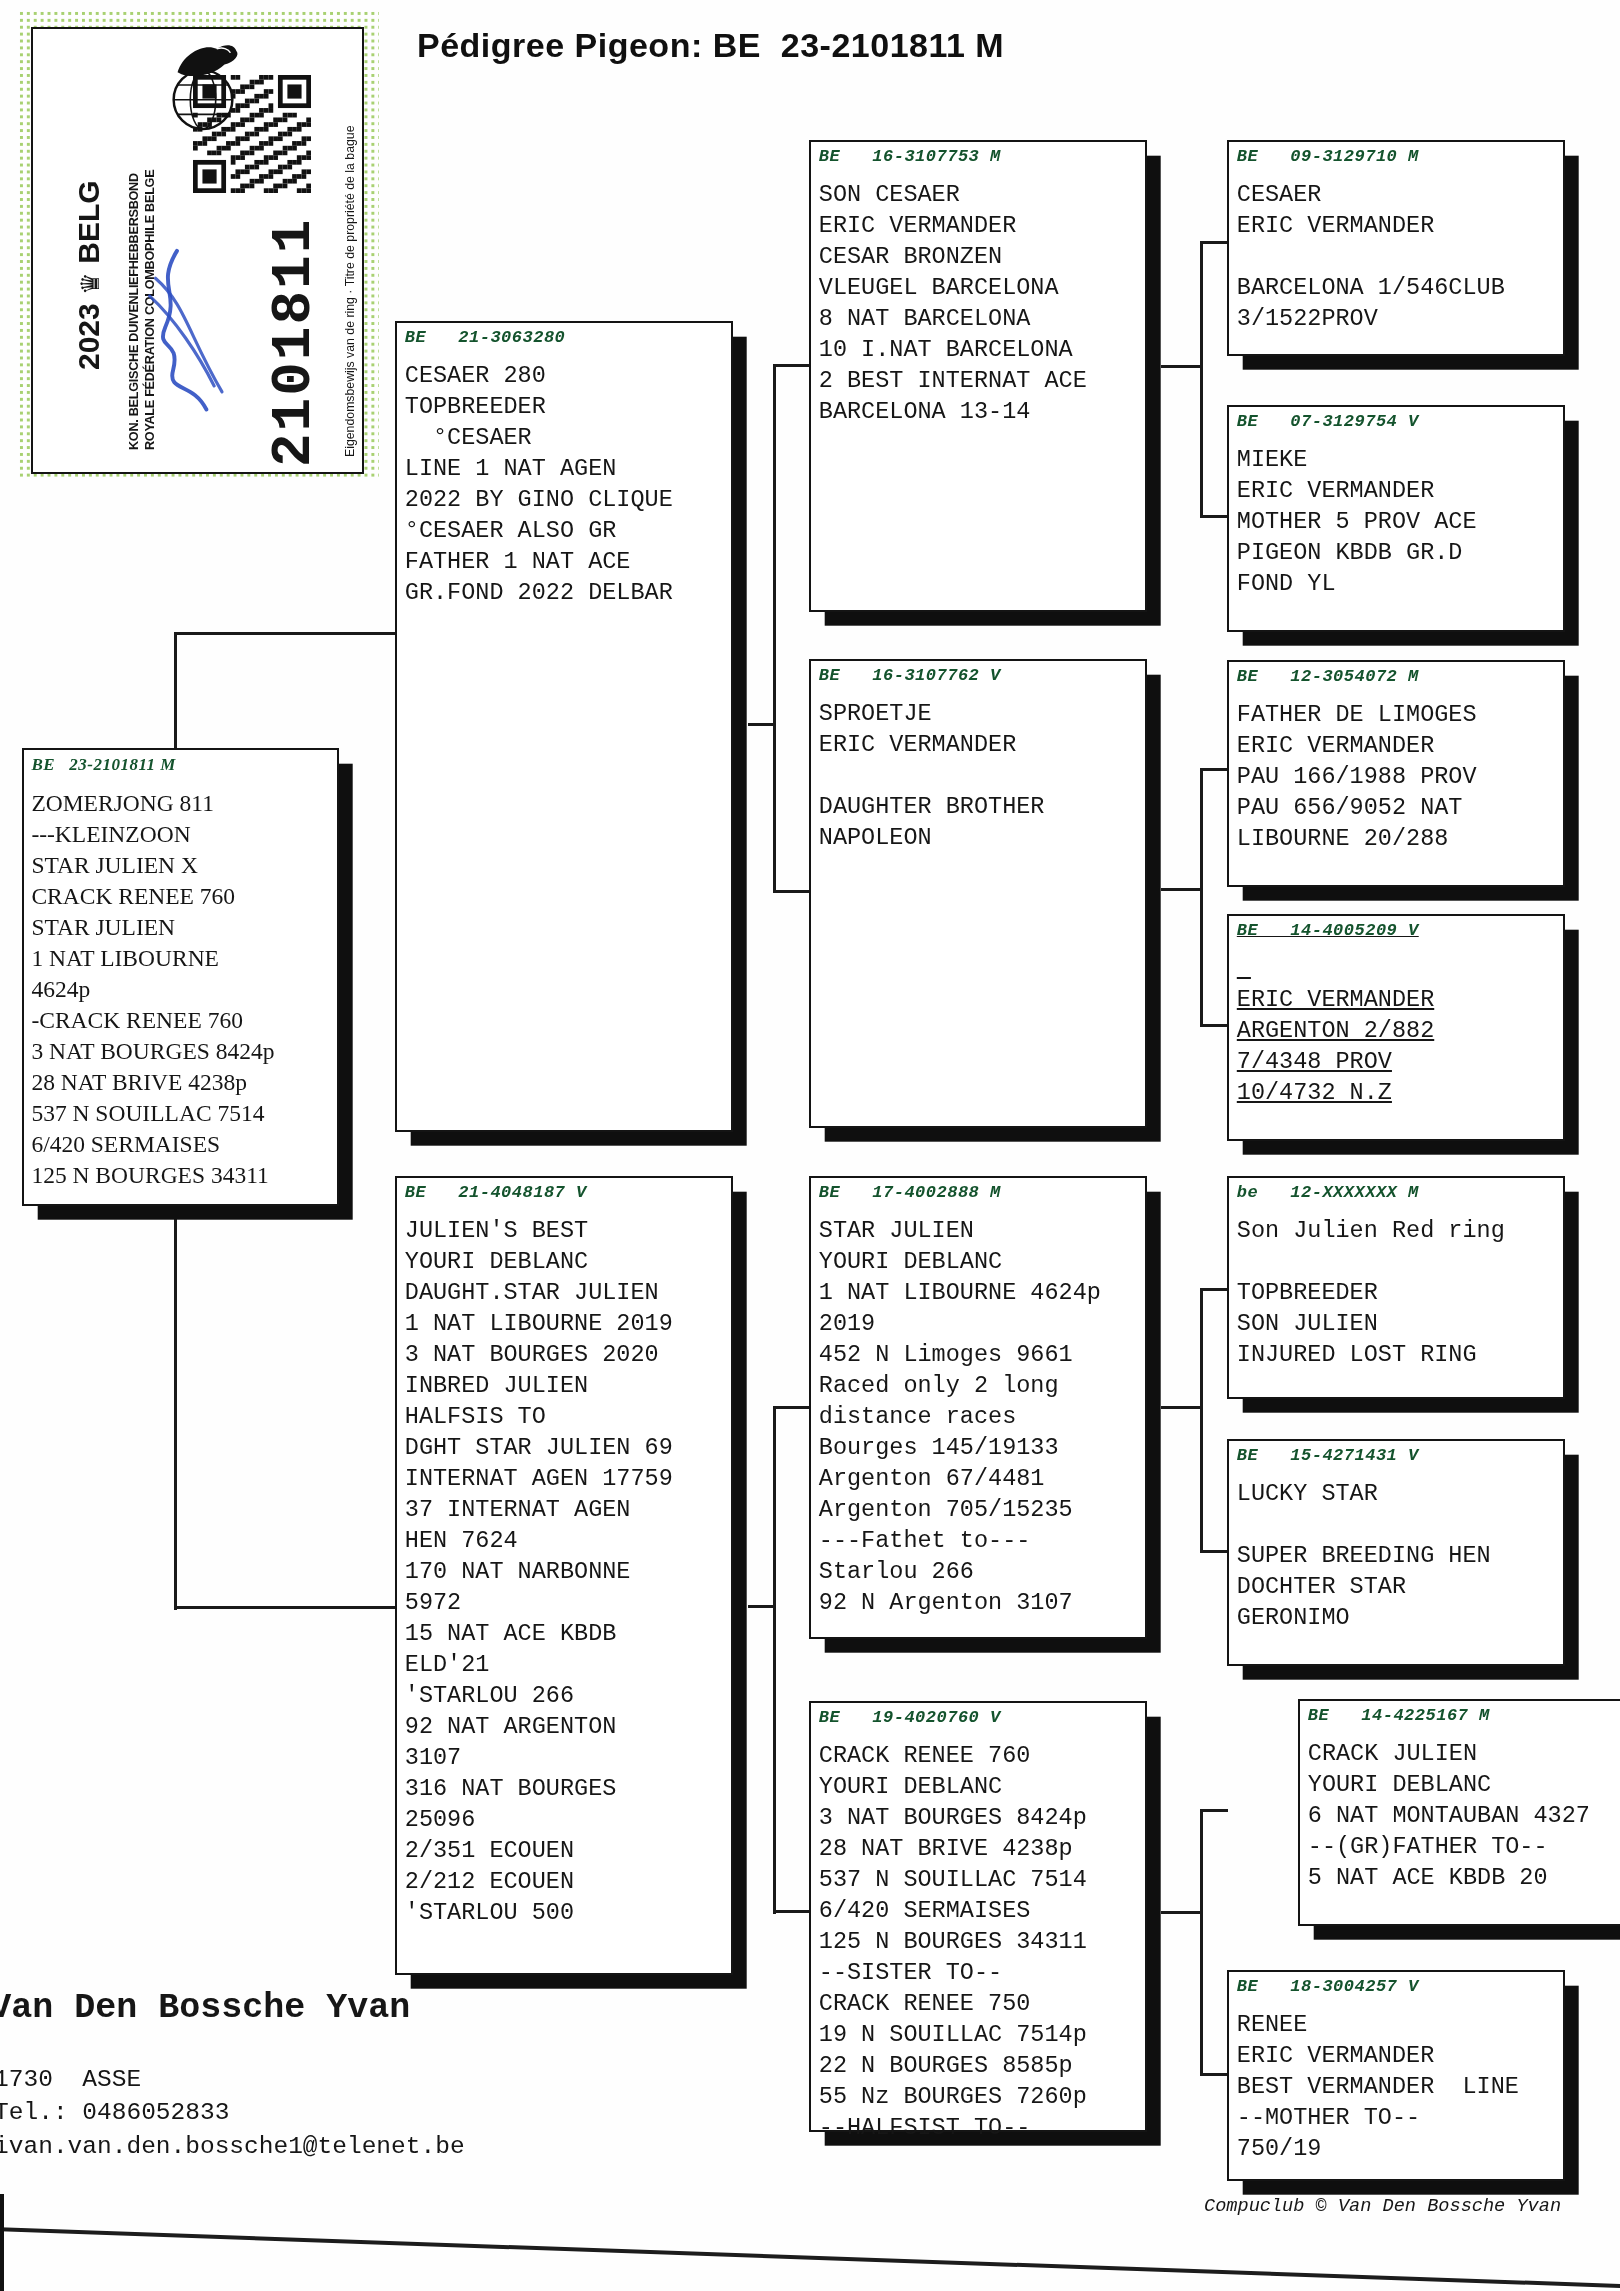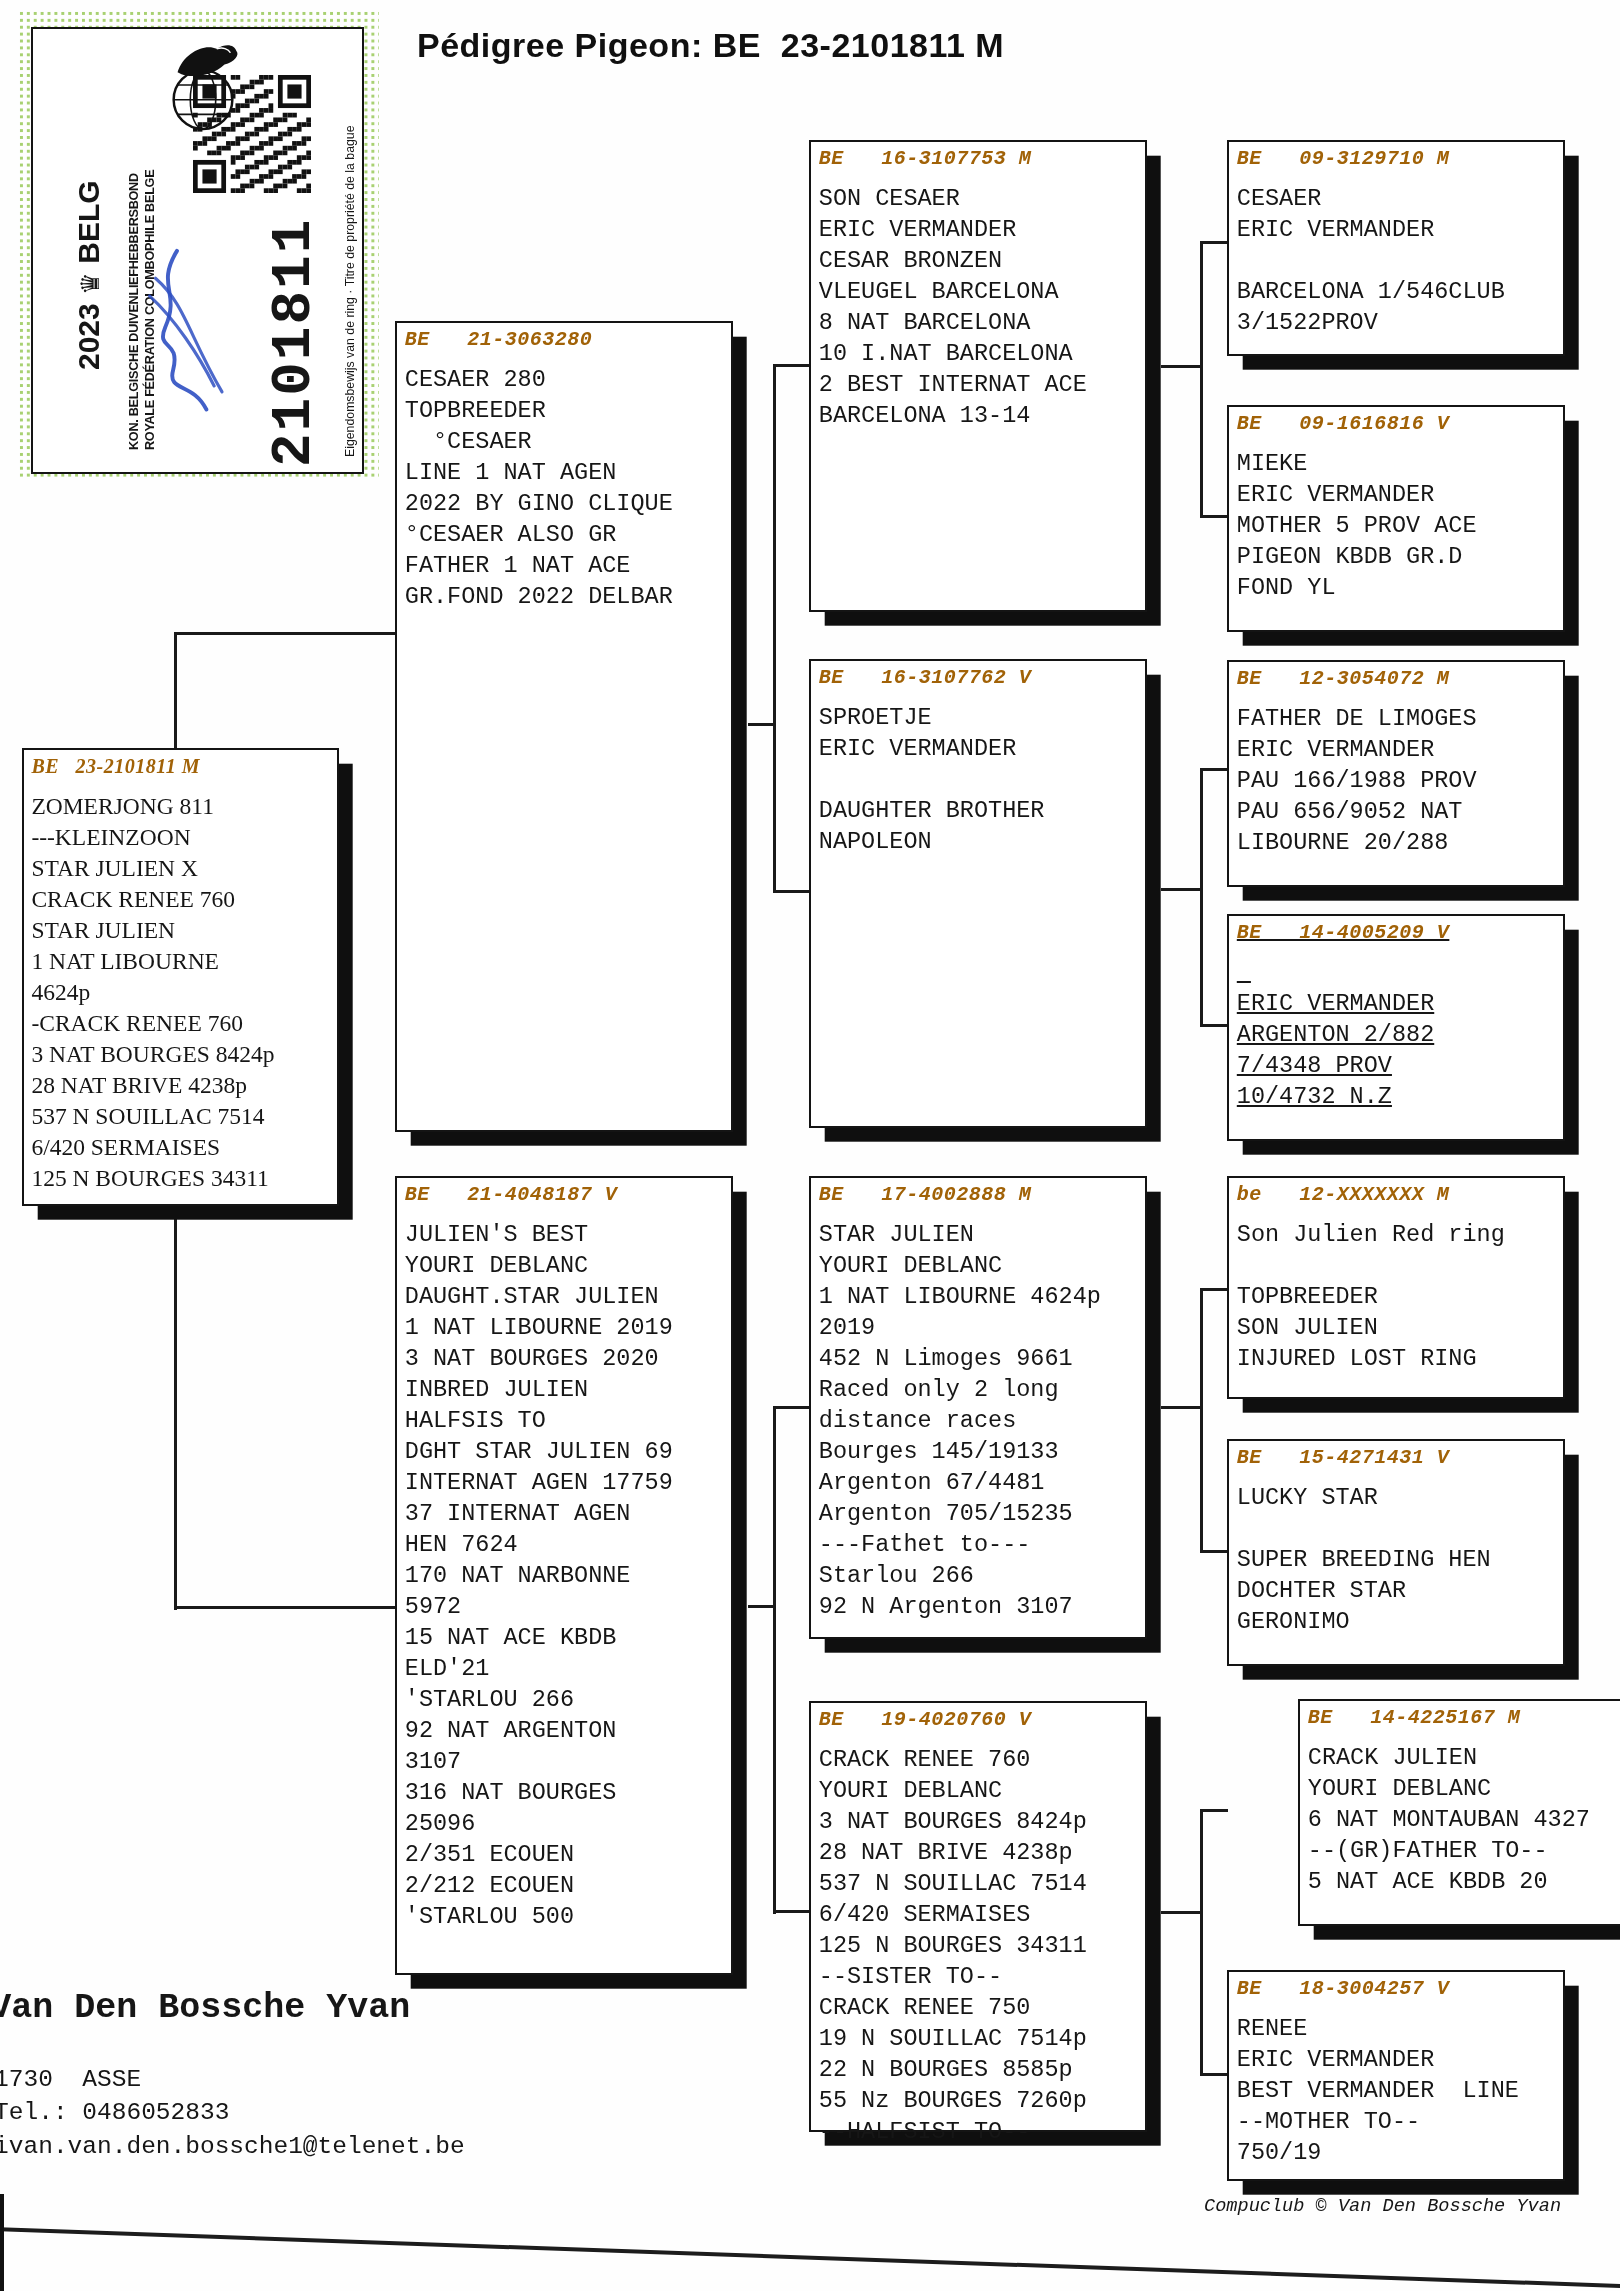--- a/index.html
+++ b/index.html
@@ -32,21 +32,21 @@
   #qr-box{position:absolute;left:160px;top:46px;width:118px;height:118px;}
   #globe-logo{position:absolute;left:125px;top:5.9px;}
   #pen-scribble{position:absolute;left:116px;top:245px;z-index:30;}
   
   .pbox{
     position:absolute;background:#ffffff;border:2.9px solid #141414;
     box-shadow:14.7px 14.7px 0 -1px #0f0f0f;box-sizing:border-box;
     padding:4.9px 7.8px;z-index:10;
   }
   .pbox-header{
-    color:#a16207;font-size:20px;font-weight:bold;font-style:italic;
+    color:#14532d;font-size:17px;font-weight:bold;font-style:italic;
     white-space:pre;margin-bottom:12.7px;letter-spacing:0.5px;
   }
   .pbox-line{font-size:23.5px;line-height:31px;white-space:pre;}
   .connector{position:absolute;background:#1a1a1a;z-index:5;}
   
   #owner-name{position:absolute;left:-9.8px;top:1988px;font-size:35px;font-weight:bold;white-space:pre;}
   #owner-city{position:absolute;left:-5.9px;top:2066px;font-size:24.5px;white-space:pre;}
   #owner-phone{position:absolute;left:-5.9px;top:2099px;font-size:24.5px;white-space:pre;}
   #owner-email{position:absolute;left:-5.9px;top:2133px;font-size:24.5px;white-space:pre;}
   #credit{position:absolute;left:1204px;top:2196px;font-size:18.6px;font-style:italic;white-space:pre;}
@@ -392,21 +392,21 @@
       </div>
       <div class="pbox" style="left: 1227px; top: 140px; width: 338px; height: 216px;">
         <div class="pbox-header">BE   09-3129710 M</div>
         <div class="pbox-line">CESAER</div>
         <div class="pbox-line">ERIC VERMANDER</div>
         <div class="pbox-line">&nbsp;</div>
         <div class="pbox-line">BARCELONA 1/546CLUB</div>
         <div class="pbox-line">3/1522PROV</div>
       </div>
       <div class="pbox" style="left: 1227px; top: 405px; width: 338px; height: 227px;">
-        <div class="pbox-header">BE   09-1616816 V</div>
+        <div class="pbox-header">BE   07-3129754 V</div>
         <div class="pbox-line">MIEKE</div>
         <div class="pbox-line">ERIC VERMANDER</div>
         <div class="pbox-line">MOTHER 5 PROV ACE</div>
         <div class="pbox-line">PIGEON KBDB GR.D</div>
         <div class="pbox-line">FOND YL</div>
       </div>
       <div class="pbox" style="left: 1227px; top: 660px; width: 338px; height: 227px;">
         <div class="pbox-header">BE   12-3054072 M</div>
         <div class="pbox-line">FATHER DE LIMOGES</div>
         <div class="pbox-line">ERIC VERMANDER</div>

